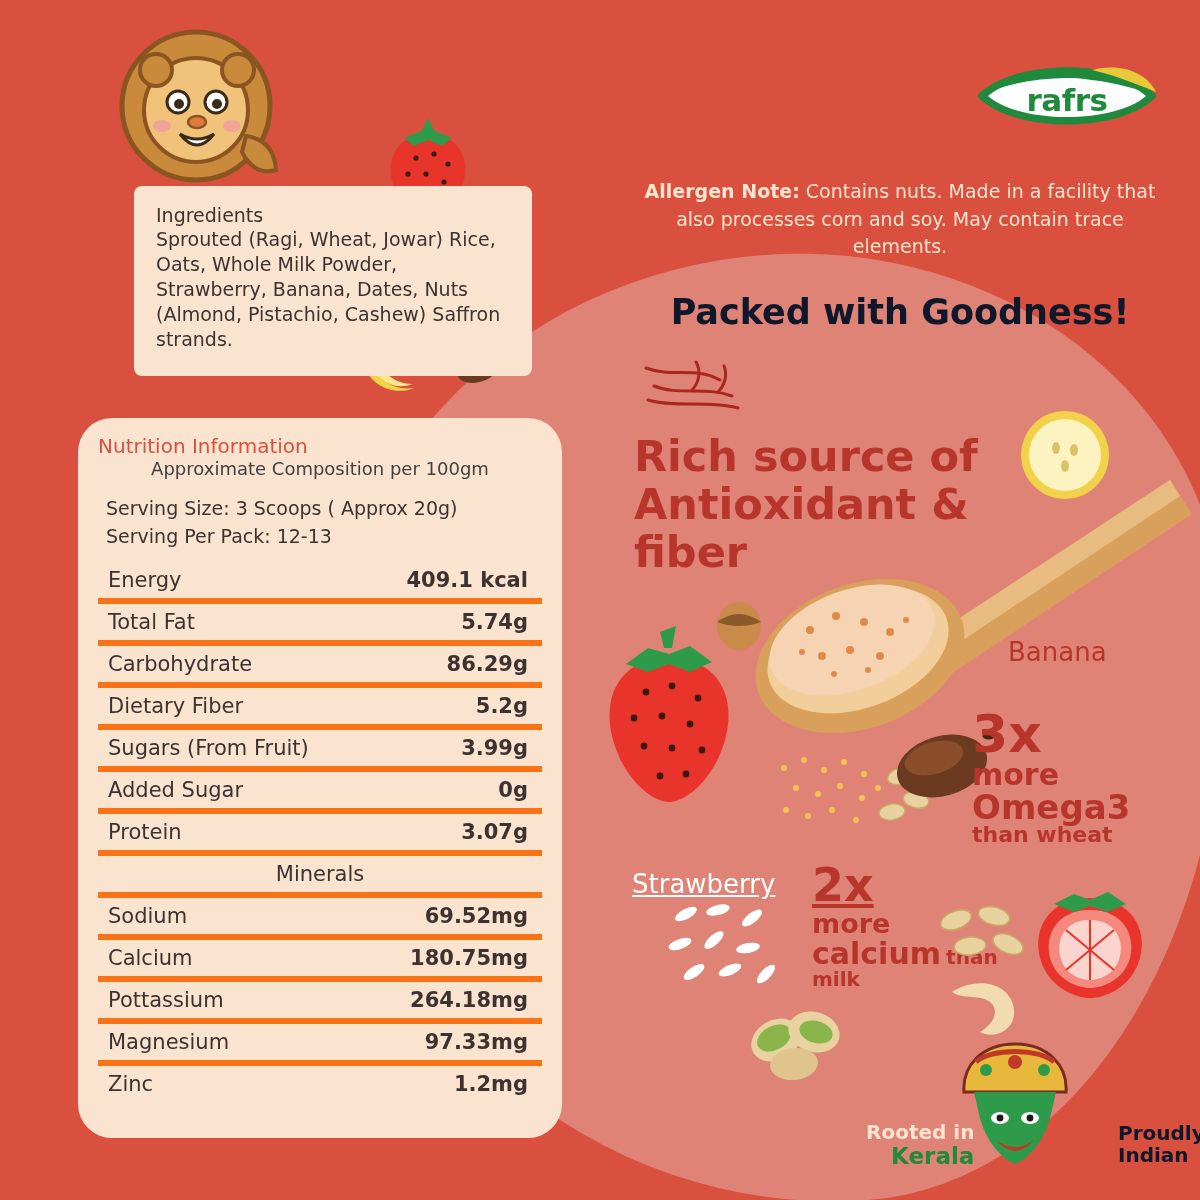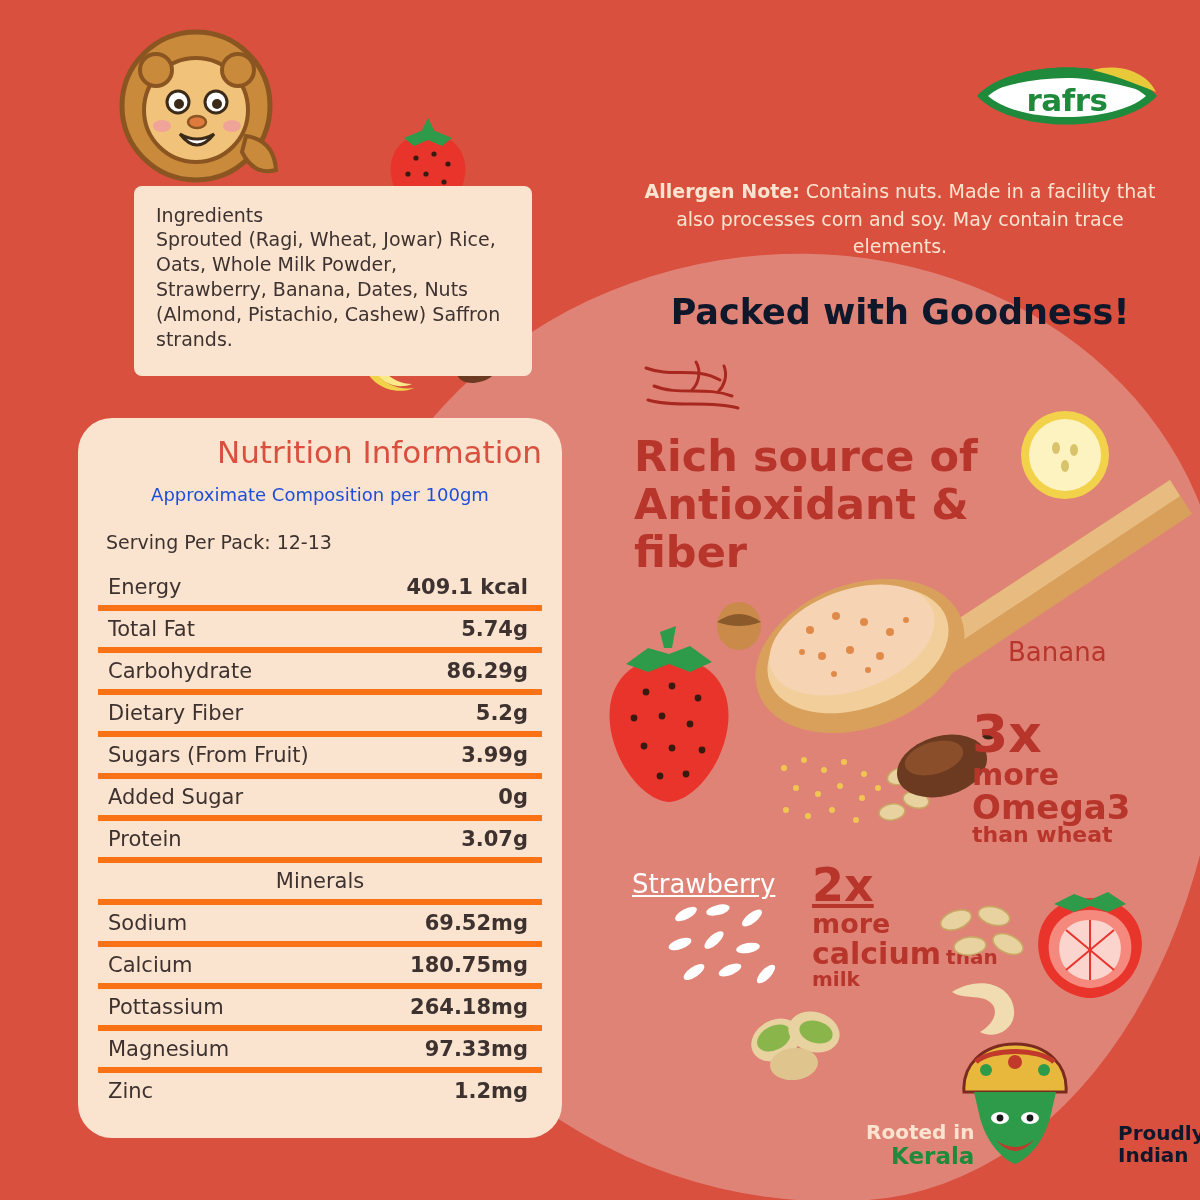--- a/index.html
+++ b/index.html
@@ -62,25 +62,25 @@
 
   
   .nutrition-card {
     position: absolute; left: 78px; top: 418px;
     width: 484px; height: 720px;
     background: #fbe4cf;
     border-radius: 34px;
     padding: 16px 20px 14px 20px;
   }
   .nut-title {
-    text-align: right; font-size: 31px; color: #d9503f;
-    margin-bottom: 14px; font-weight: normal;
+    text-align: left; font-size: 20px; color: #d9503f;
+    margin-bottom: 0; font-weight: normal;
   }
   .nut-sub {
-    text-align: center; font-size: 18px; color: #1d4ed8; margin-bottom: 24px;
+    text-align: center; font-size: 18px; color: #404040; margin-bottom: 16px;
   }
   .serving {
     font-size: 19px; color: #3d3230; line-height: 1.45; padding-left: 8px;
     margin-bottom: 12px;
   }
   .nut-table { width: 100%; border-collapse: collapse; }
   .nut-table td {
     font-size: 21px; color: #3d3230;
     padding: 6px 6px 6px 10px;
     border-bottom: 6px solid #f97316;
@@ -215,20 +215,21 @@
 
   <div class="ingredients-card">
     <div class="ingredients-title">Ingredients</div>
     <div class="ingredients-body">Sprouted (Ragi, Wheat, Jowar) Rice, Oats, Whole Milk Powder, Strawberry, Banana, Dates, Nuts (Almond, Pistachio, Cashew) Saffron strands.</div>
   </div>
 
   <div class="nutrition-card">
     <div class="nut-title">Nutrition Information</div>
     <div class="nut-sub">Approximate Composition per 100gm</div>
     <div class="serving">
+      <div>Serving Size: 3 Scoops ( Approx 20g)</div>
       <div>Serving Per Pack: 12-13</div>
     </div>
     <table class="nut-table">
       <tbody>
         <tr>
           <td>Energy</td>
           <td class="val">409.1 kcal</td>
         </tr>
         <tr>
           <td>Total Fat</td>

